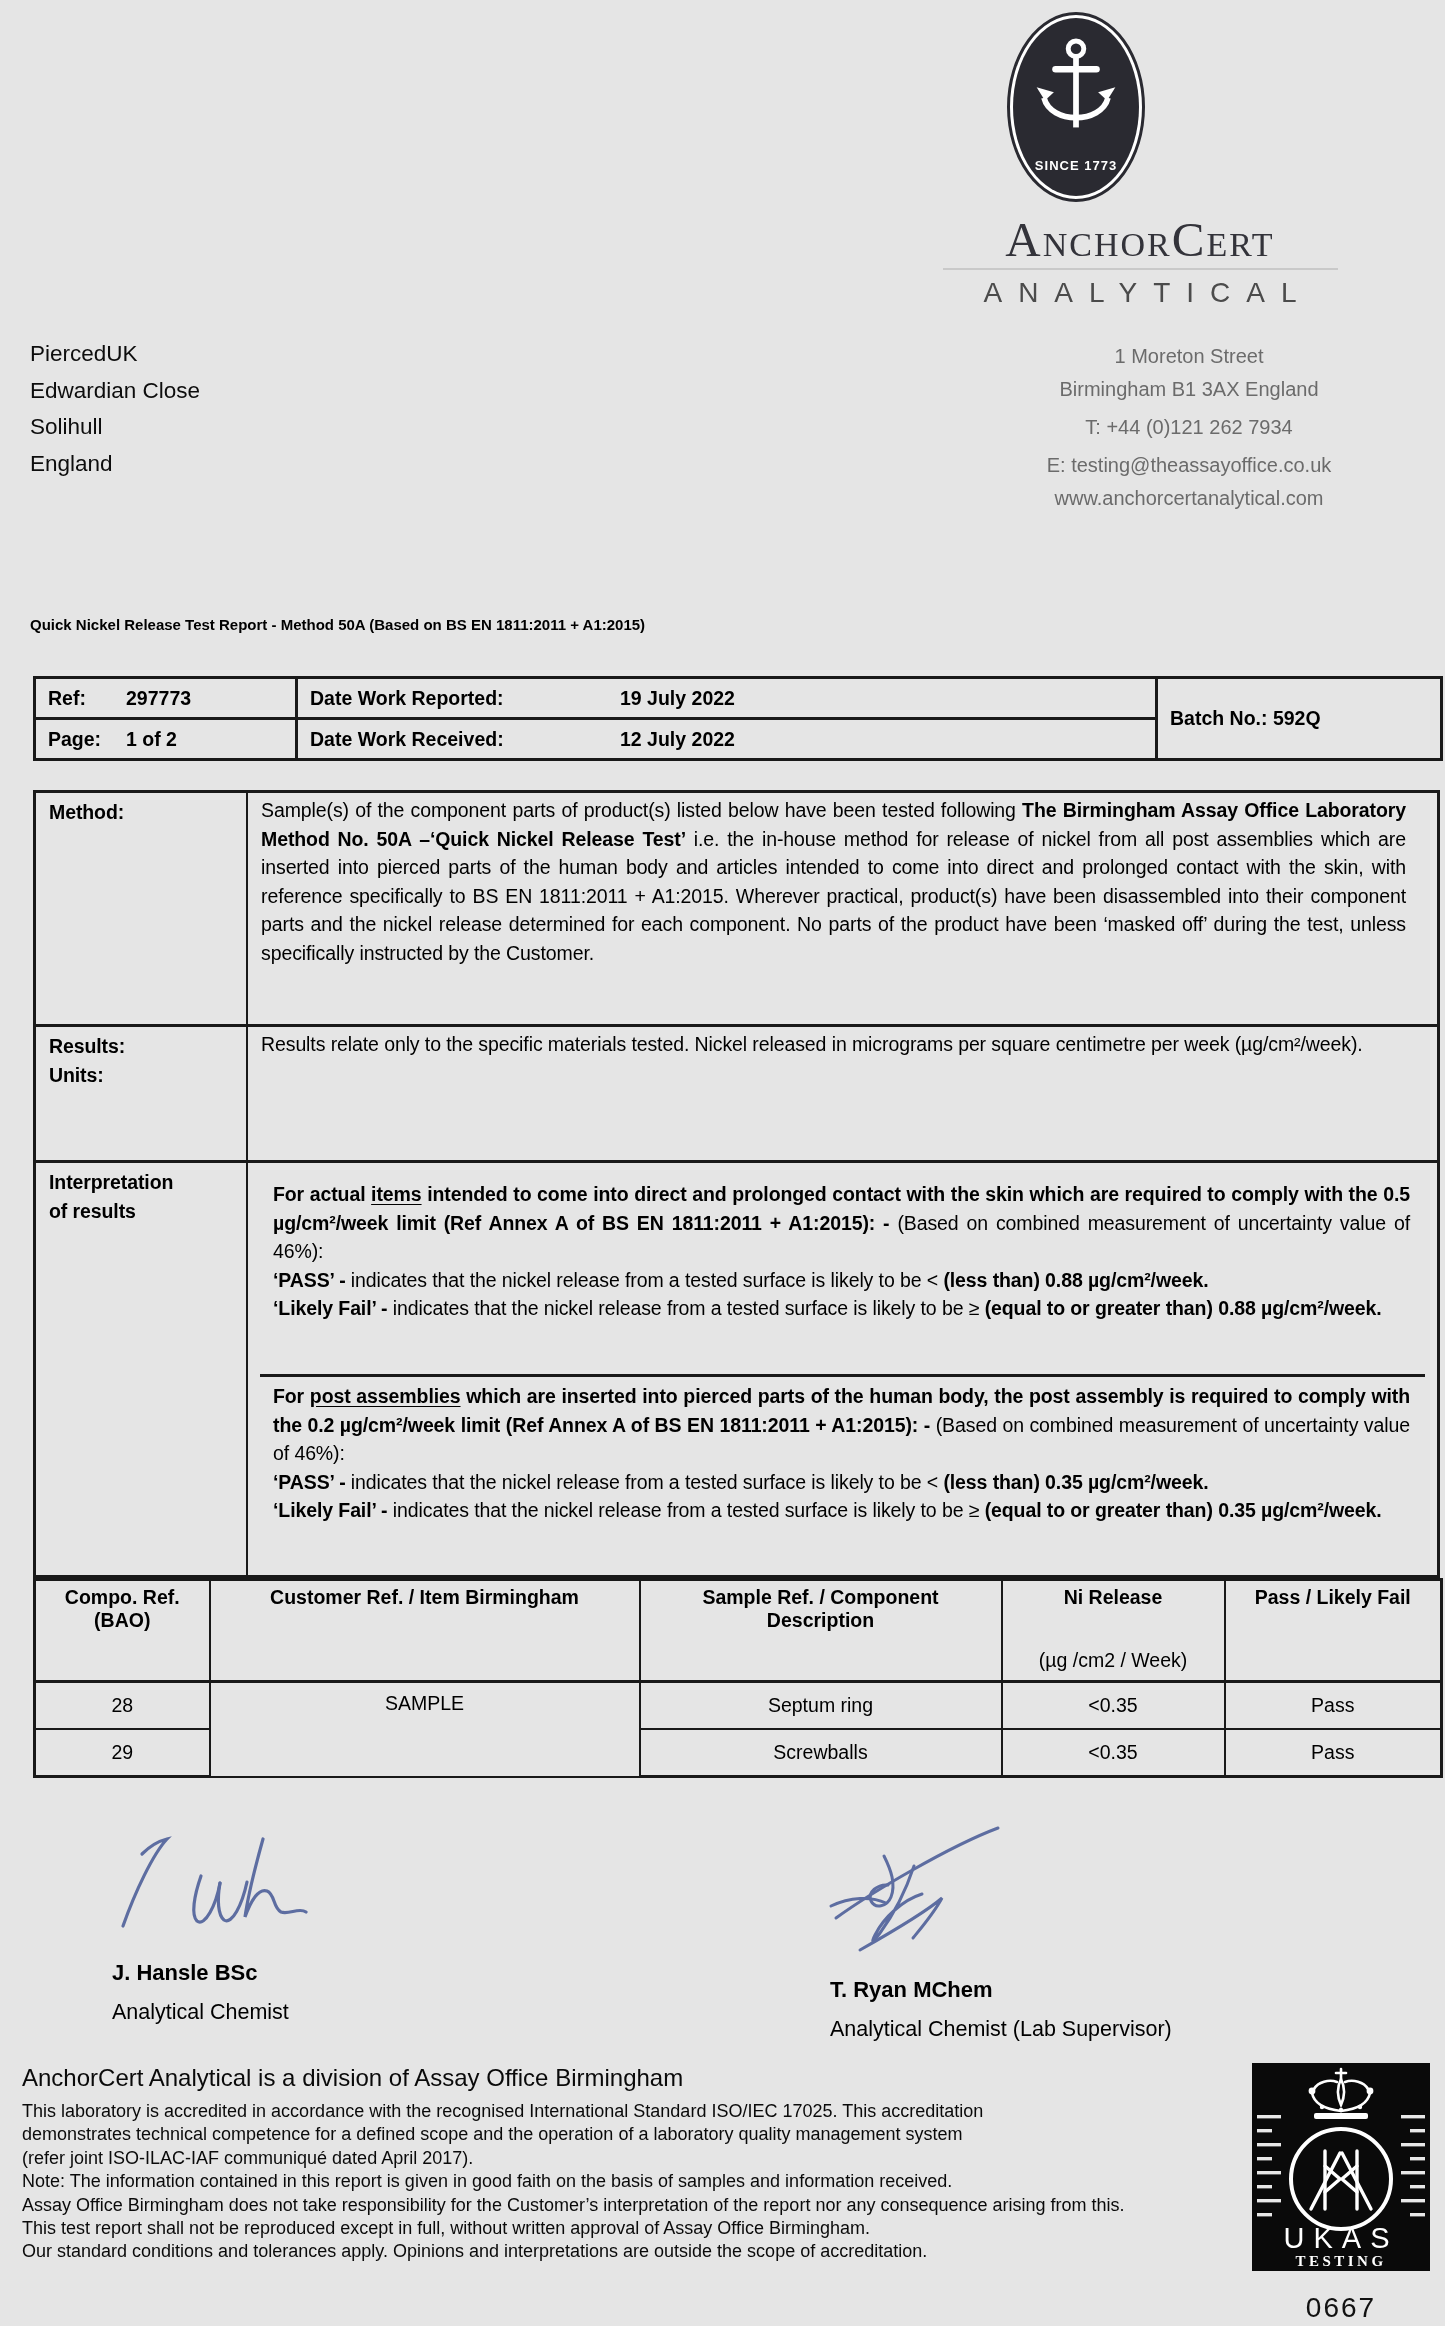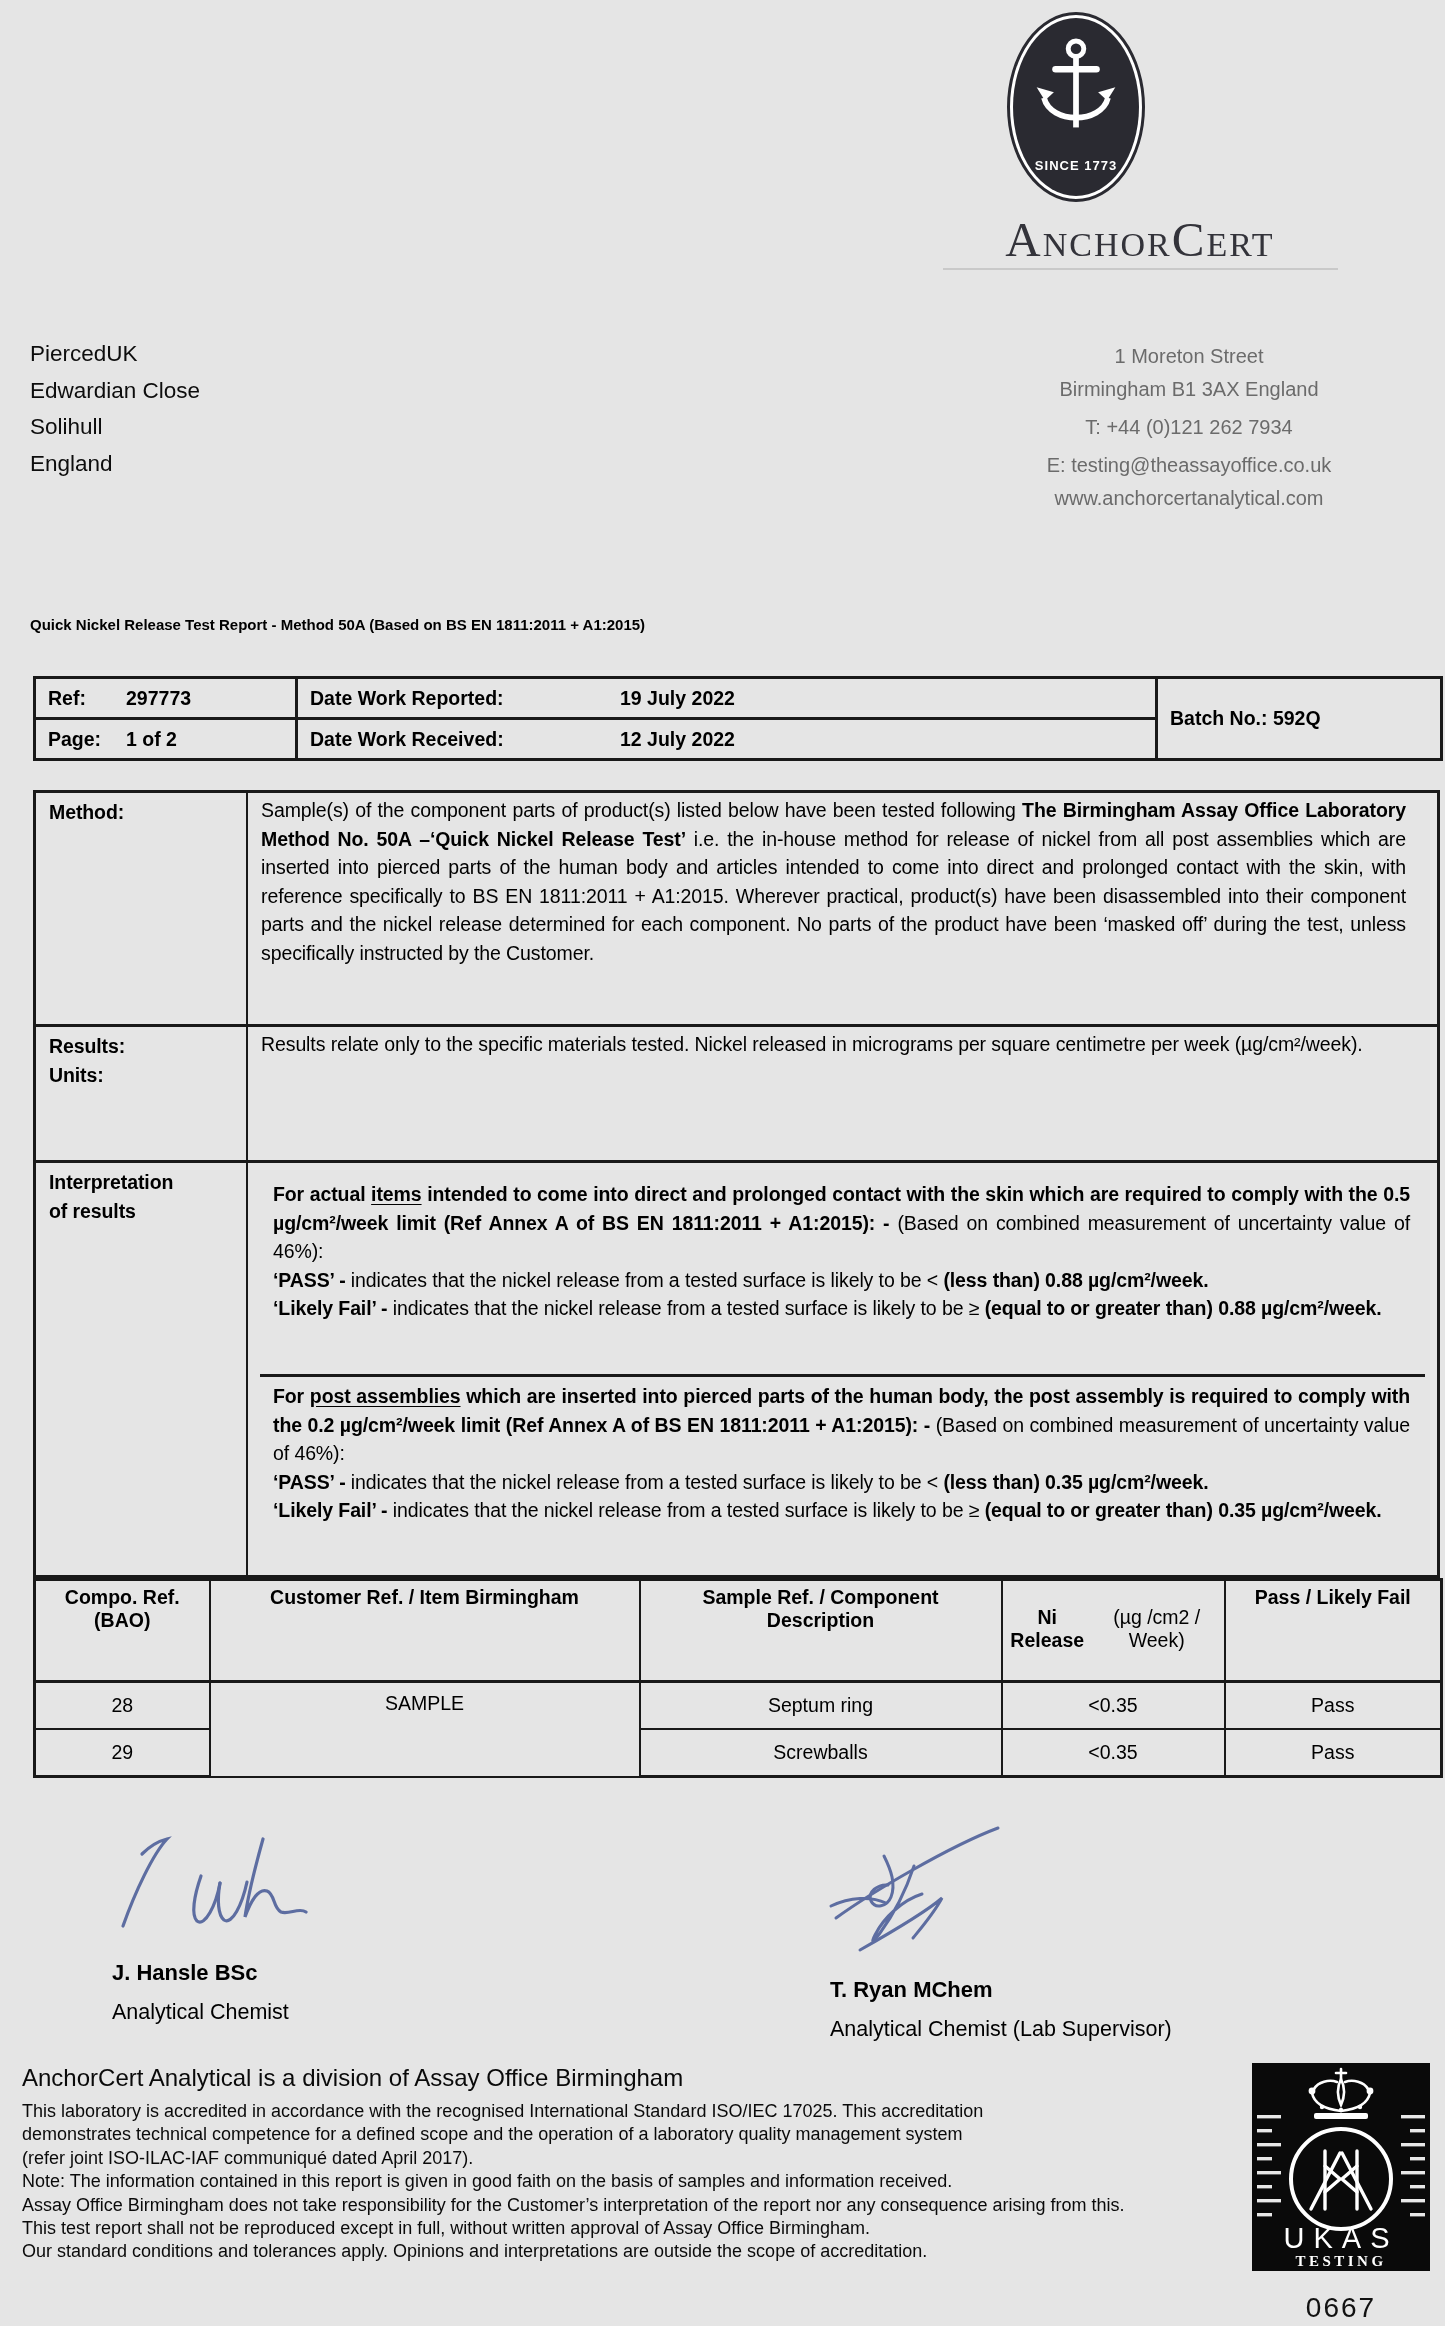--- a/index.html
+++ b/index.html
@@ -56,21 +56,21 @@
   
   .results-table{position:absolute;top:1578px;left:33px;width:1407px;border-collapse:collapse;
                  font-size:19.5px;table-layout:fixed;text-align:center;}
   .results-table th,.results-table td{border:2px solid #191919;}
   .results-table th{height:93px;vertical-align:top;padding-top:5px;font-size:19.5px;
                     border-bottom:3px solid #191919;border-top:3px solid #191919;font-weight:bold;}
   .results-table td{height:43px;vertical-align:middle;}
   .results-table .outer-l{border-left:3px solid #191919;margin-top:15px;}
   .results-table .outer-r{border-right:3px solid #191919;}
   .results-table tr.last td{border-bottom:3px solid #191919;}
-  .th-flex{display:flex;flex-direction:row;height:86px;justify-content:space-between;align-items:center;}
+  .th-flex{display:flex;flex-direction:column;height:86px;justify-content:space-between;align-items:center;}
   .rowspan-cell{vertical-align:top !important;padding-top:9px;}
 
   
   .sig-svg{position:absolute;}
   .sig-name{position:absolute;font-size:22px;font-weight:bold;}
   .sig-title{position:absolute;font-size:21.5px;}
 
   
   .footer-heading{position:absolute;top:2064px;left:22px;font-size:24px;color:#0a0a0a;}
   .footer-lines{position:absolute;top:2100px;left:22px;width:1205px;font-size:18px;line-height:23.4px;color:#0a0a0a;}
@@ -94,20 +94,21 @@
           <rect x="21" y="37" width="58" height="8" rx="4" fill="#fff"></rect>
           <path d="M11,76 C19,108 81,108 89,76" fill="none" stroke="#fff" stroke-width="7"></path>
           <path d="M12,79 L2,63 L23,69 Z" fill="#fff"></path>
           <path d="M88,79 L98,63 L77,69 Z" fill="#fff"></path>
         </svg>
         <div class="since">SINCE 1773</div>
       </div>
     </div>
     <div class="wordmark">AnchorCert</div>
     <div class="wordmark-rule"></div>
+    <div class="analytical">ANALYTICAL</div>
   </div>
 
   <div class="customer-address">
     <div>PiercedUK</div>
     <div>Edwardian Close</div>
     <div>Solihull</div>
     <div>England</div>
   </div>
 
   <div class="lab-contact">

